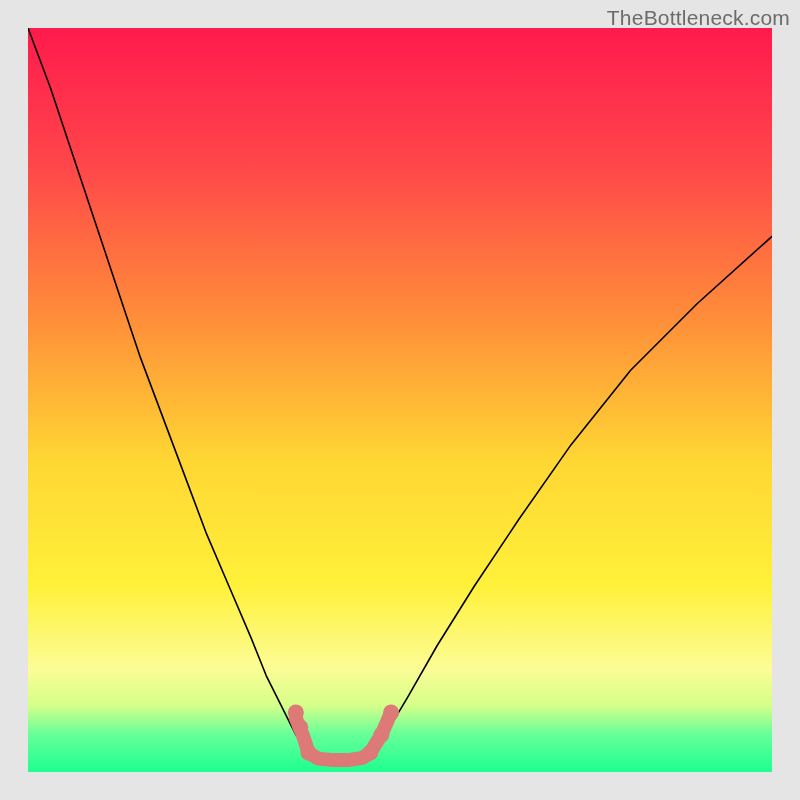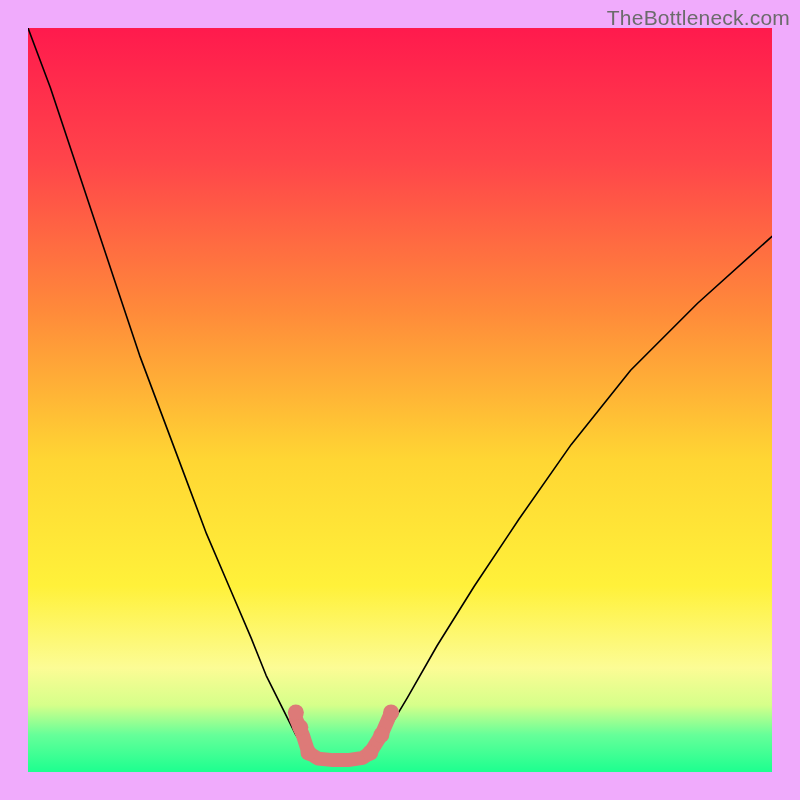--- a/index.html
+++ b/index.html
@@ -8,21 +8,21 @@
     width: 800px;
     height: 800px;
     overflow: hidden;
     background: #000;
     font-family: Arial, Helvetica, sans-serif;
   }
   .frame {
     position: absolute;
     left: 0; top: 0;
     width: 800px; height: 800px;
-    background: #f0abfc;
+    background: #e5e5e5;
   }
   .plot {
     position: absolute;
     left: 28px;
     top: 28px;
     width: 744px;
     height: 744px;
     overflow: hidden;
   }
   .plot svg {

